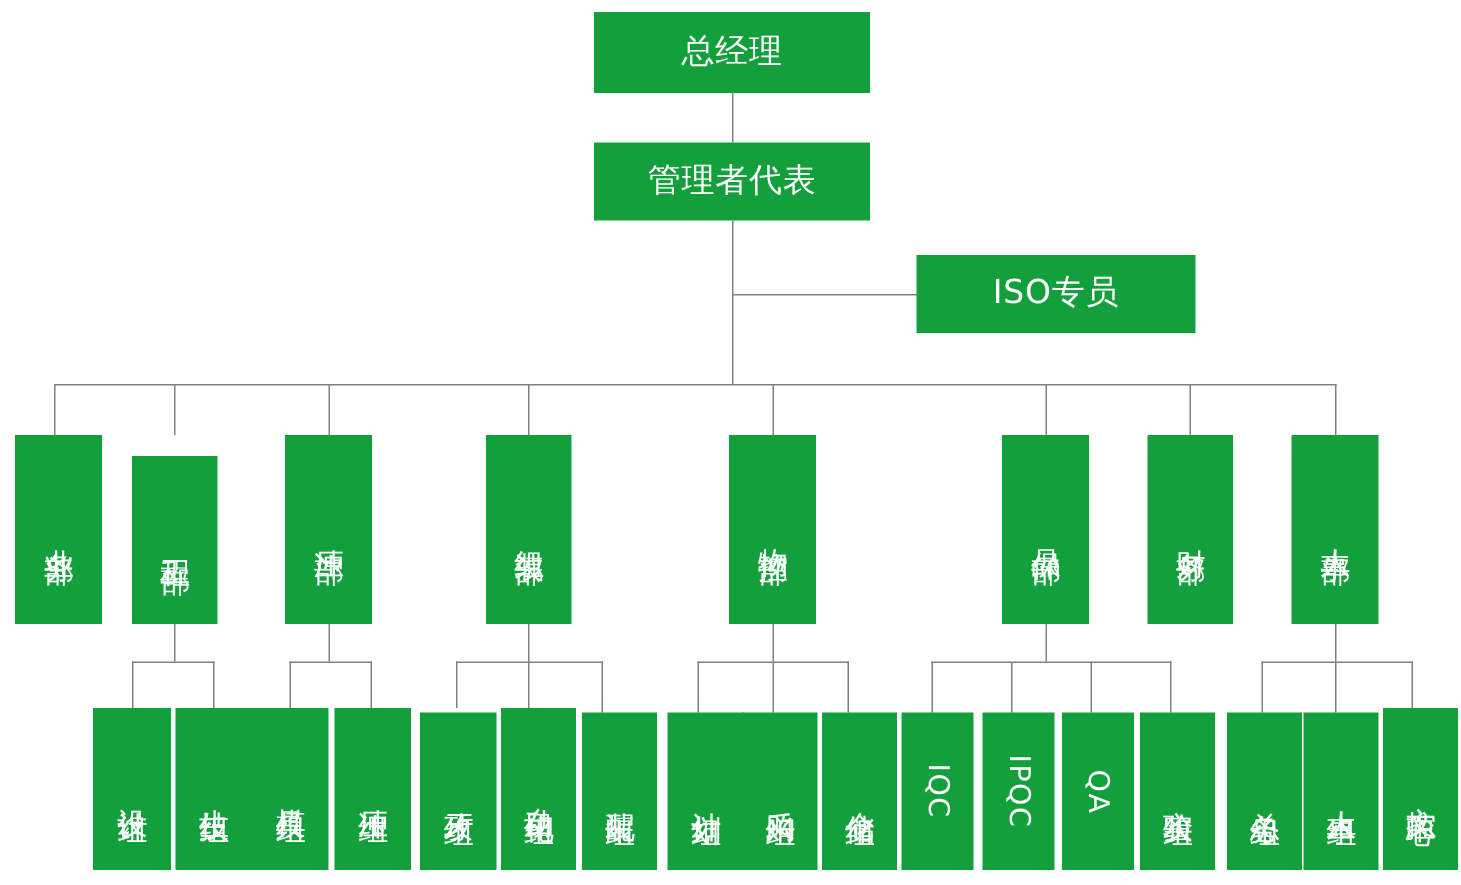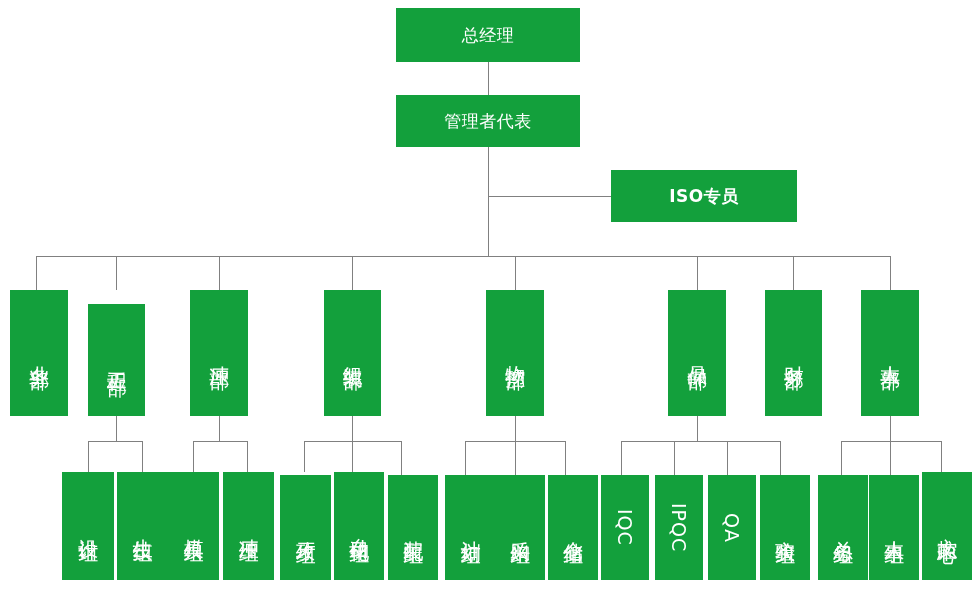--- a/index.html
+++ b/index.html
@@ -22,21 +22,21 @@
     background: #13a03c;
     color: #ffffff;
     display: flex;
     align-items: center;
     justify-content: center;
     box-sizing: border-box;
     line-height: 1.08;
     letter-spacing: 0.5px;
   }
   .node.horiz {
-    font-size: 17px;
+    font-size: 22px;
   }
   .node.vert {
     font-size: 20px;
     writing-mode: vertical-rl;
     text-orientation: upright;
     letter-spacing: 2px;
   }
   .node.rot {
     font-size: 19px;
     writing-mode: vertical-rl;
@@ -62,21 +62,21 @@
   <div class="conn v" style="left:488px; top:62px; height:33px;"></div>
 
   <div class="node horiz" style="left:396px; top:95px; width:184px; height:52px;text-align:center;">
     <span>管理者代表</span>
   </div>
 
   <div class="conn v" style="left:488px; top:147px; height:109px;"></div>
 
   <div class="conn h" style="left:488px; top:196px; width:124px;"></div>
 
-  <div class="node horiz" style="left:611px; top:170px; width:186px; height:52px;font-weight:bold;">
+  <div class="node horiz" style="left:611px; top:170px; width:186px; height:52px;">
     <span>ISO专员</span>
   </div>
 
   <div class="conn h" style="left:36px; top:256px; width:855px;"></div>
 
   <div class="conn v" style="left:36px; top:256px; height:34px;"></div>
   <div class="conn v" style="left:116px; top:256px; height:34px;"></div>
   <div class="conn v" style="left:219px; top:256px; height:34px;"></div>
   <div class="conn v" style="left:352px; top:256px; height:34px;"></div>
   <div class="conn v" style="left:515px; top:256px; height:34px;"></div>

